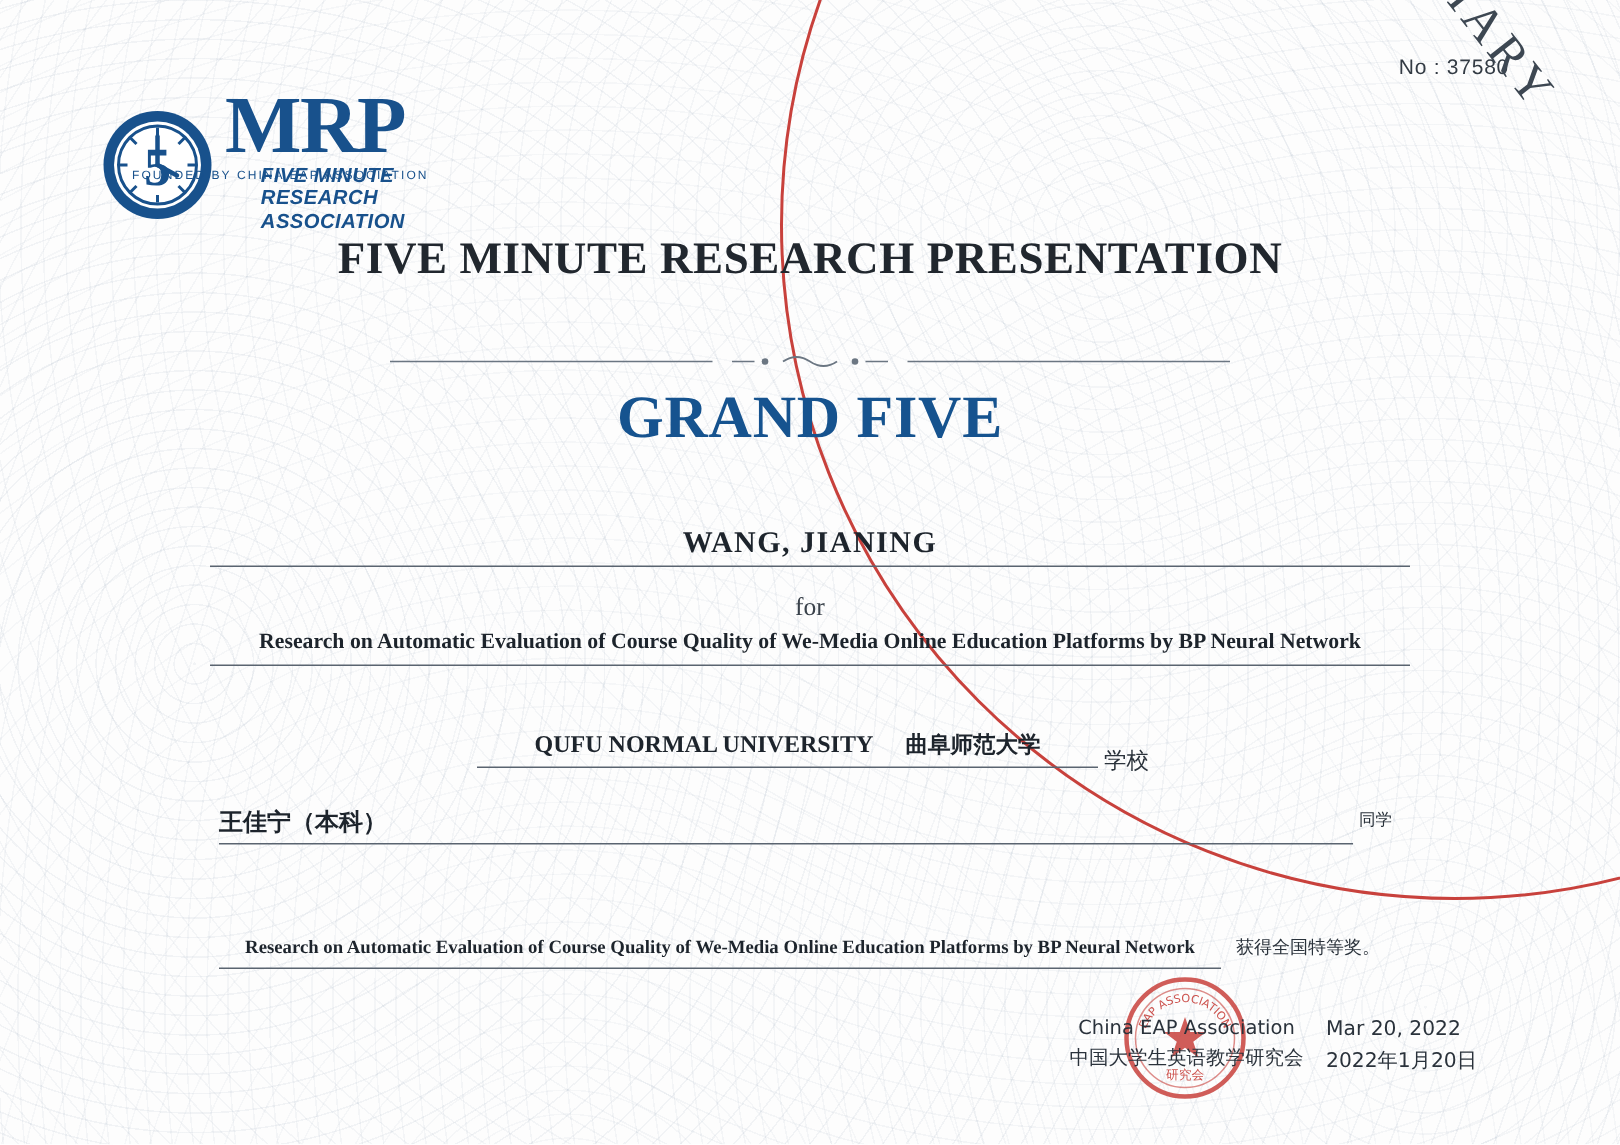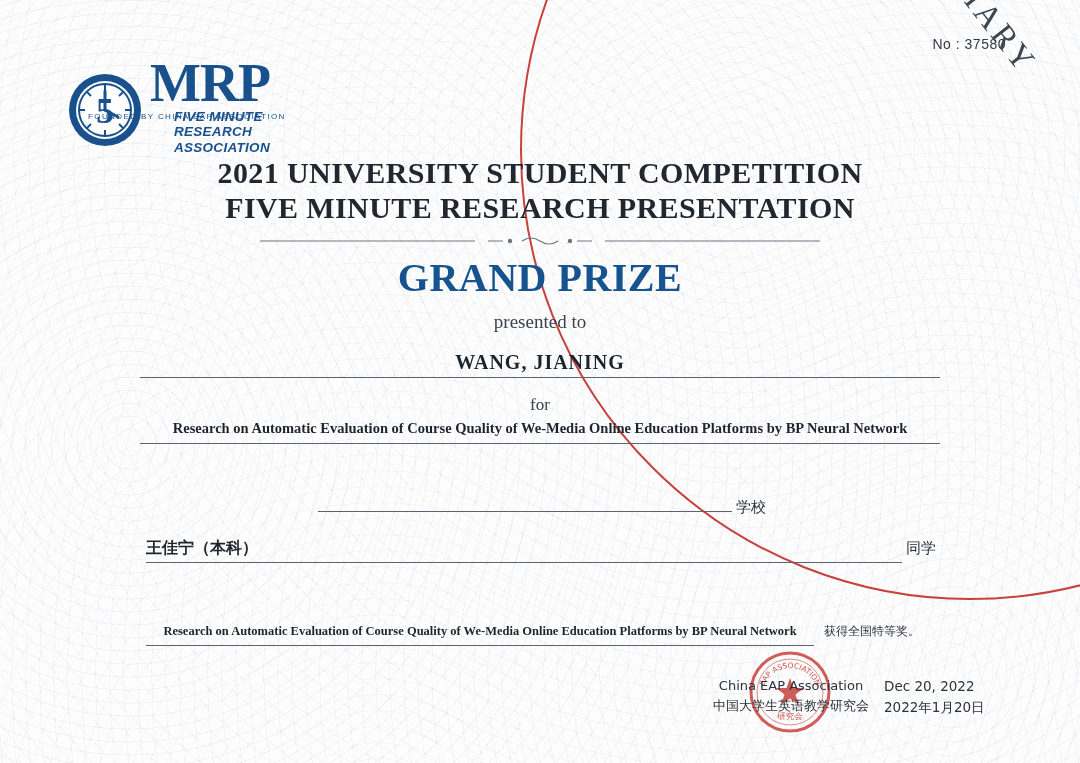--- a/index.html
+++ b/index.html
@@ -216,21 +216,21 @@
     width: 756px;
     font-weight: bold;
     font-size: 16px;
     color: #1d242c;
     font-family: "DejaVu Sans", sans-serif;
   }
   .cn-name-label {
     position: absolute;
     top: 539px;
     left: 906px;
-    font-size: 15px;
+    font-size: 11px;
     color: #2a323b;
     font-family: Liberation Mono, monospace;
   }
   .cn-sentence {
     position: absolute;
     top: 583px;
     left: 0; right: 0;
     text-align: center;
     font-size: 15px;
     color: #2a323b;
@@ -325,45 +325,47 @@
       <div class="mrp-sub">
         <div>FIVE MINUTE</div>
         <div>RESEARCH</div>
         <div>ASSOCIATION</div>
       </div>
     </div>
   </div>
   <div class="logo-founded">FOUNDED BY CHINA EAP ASSOCIATION</div>
 
   <div class="title-block">
-    <div class="title-line">2021 UNIVERSITY STUDENT COMPETITION</div>
     <div class="title-line">FIVE MINUTE RESEARCH PRESENTATION</div>
   </div>
 
   <div class="divider">
     <svg width="560" height="16" viewBox="0 0 560 16" aria-hidden="true">
       <line x1="0" y1="8" x2="215" y2="8" stroke="#6b7682" stroke-width="1"></line>
       <line x1="345" y1="8" x2="560" y2="8" stroke="#6b7682" stroke-width="1"></line>
       <path d="M262 8 q9 -6 18 0 q9 6 18 0 q-9 6 -18 0 q-9 -6 -18 0 z" fill="none" stroke="#6b7682" stroke-width="1.2"></path>
       <circle cx="250" cy="8" r="2.2" fill="#6b7682"></circle>
       <circle cx="310" cy="8" r="2.2" fill="#6b7682"></circle>
       <line x1="228" y1="8" x2="243" y2="8" stroke="#6b7682" stroke-width="1"></line>
       <line x1="317" y1="8" x2="332" y2="8" stroke="#6b7682" stroke-width="1"></line>
     </svg>
   </div>
 
-  <div class="prize">GRAND PRIZE</div>
-  <div class="presented">presented to</div>
+  <div class="prize">GRAND FIVE</div>
   <div class="recipient">WANG, JIANING</div>
   <div class="rule rule-name"></div>
 
   <div class="for-label">for</div>
   <div class="worktitle">Research on Automatic Evaluation of Course Quality of We-Media Online Education Platforms by BP Neural Network</div>
   <div class="rule rule-title"></div>
 
+  <div class="school-row">
+    <span>QUFU NORMAL UNIVERSITY</span>
+    <span class="school-cn">曲阜师范大学</span>
+  </div>
   <div class="rule rule-school"></div>
   <div class="school-label">学校</div>
 
   <div class="cn-name">王佳宁（本科）</div>
   <div class="rule rule-cn"></div>
   <div class="cn-name-label">同学</div>
 
 
   <div class="work-cn-row">
     <div class="work-cn-title">Research on Automatic Evaluation of Course Quality of We-Media Online Education Platforms by BP Neural Network</div>
@@ -382,17 +384,17 @@
       <polygon points="42,28 45.5,38 56,38 47.5,44.5 51,55 42,48.5 33,55 36.5,44.5 28,38 38.5,38" fill="#c8413c" opacity="0.85"></polygon>
       <text x="42" y="69" text-anchor="middle" font-family="DejaVu Sans, sans-serif" font-size="8.5" fill="#c8413c" opacity="0.9">研究会</text>
     </svg>
   </div>
 
   <div class="issuer">
     <div>China EAP Association</div>
     <div>中国大学生英语教学研究会</div>
   </div>
   <div class="issue-date">
-    <div>Dec 20, 2022</div>
+    <div>Mar 20, 2022</div>
     <div>2022年1月20日</div>
   </div>
 
 </div>
 
 </body></html>

